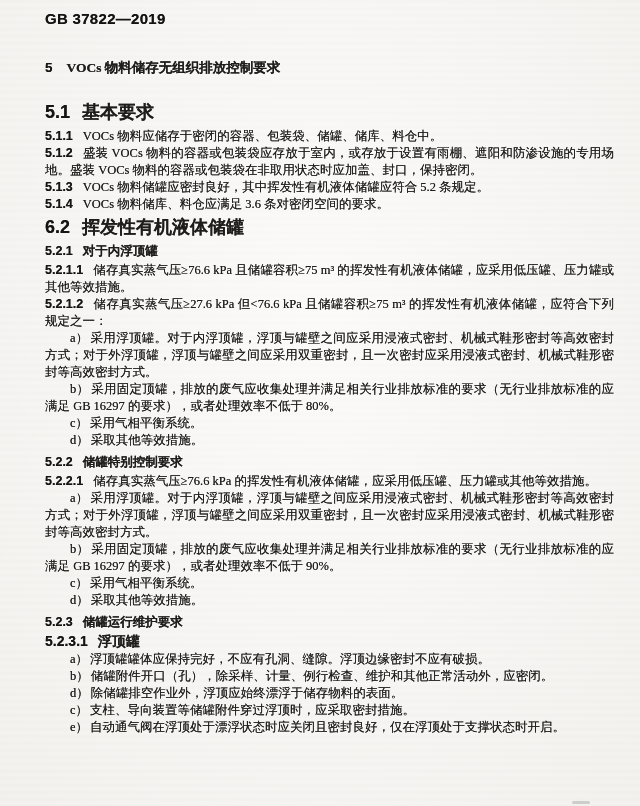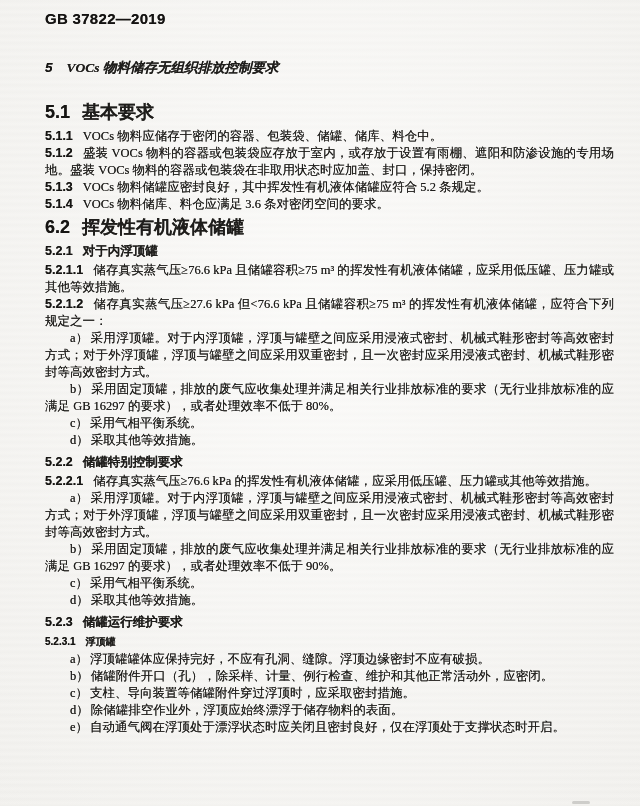--- a/index.html
+++ b/index.html
@@ -24,40 +24,39 @@
     font-weight: 700;
     font-size: 15px;
     letter-spacing: 0.3px;
     color: #141312;
   }
   .sec-h {
     margin: 32px 0 26px 0;
     font-size: 13.5px;
     font-weight: 700;
     line-height: 18px;
-    font-style: italic;
   }
   .sec-h .num { margin-right: 14px; }
   .h2 {
     margin: 5px 0 7px 0;
     font-size: 18px;
     font-weight: 700;
     line-height: 18px;
   }
   .h2 .num { margin-right: 12px; }
   .h3 {
     margin: 5px 0 2px 0;
     font-size: 12.5px;
     font-weight: 700;
     line-height: 17px;
   }
   .h3 .num { margin-right: 10px; }
   .h4 {
     margin: 2px 0 1px 0;
-    font-size: 10px;
+    font-size: 14px;
     font-weight: 700;
     line-height: 17px;
   }
   .h4 .num { margin-right: 10px; }
   .num {
     font-family: "Liberation Sans", "DejaVu Sans", sans-serif;
     font-weight: 700;
     color: #161513;
   }
   p.clause, p.item {
@@ -169,24 +168,24 @@
     <span class="num">5.2.3.1</span><span>浮顶罐</span>
   </div>
 
   <p class="item">
     <span class="inum">a）</span><span>浮顶罐罐体应保持完好，不应有孔洞、缝隙。浮顶边缘密封不应有破损。</span>
   </p>
   <p class="item">
     <span class="inum">b）</span><span>储罐附件开口（孔），除采样、计量、例行检查、维护和其他正常活动外，应密闭。</span>
   </p>
   <p class="item">
-    <span class="inum">c）</span><span>支柱、导向装置等储罐附件穿过浮顶时，应采取密封措施。</span>
+    <span class="inum">d）</span><span>除储罐排空作业外，浮顶应始终漂浮于储存物料的表面。</span>
   </p>
   <p class="item">
-    <span class="inum">d）</span><span>除储罐排空作业外，浮顶应始终漂浮于储存物料的表面。</span>
+    <span class="inum">c）</span><span>支柱、导向装置等储罐附件穿过浮顶时，应采取密封措施。</span>
   </p>
   <p class="item">
     <span class="inum">e）</span><span>自动通气阀在浮顶处于漂浮状态时应关闭且密封良好，仅在浮顶处于支撑状态时开启。</span>
   </p>
 
   <div class="artifact"></div>
 
 </div>
 
 </body></html>

